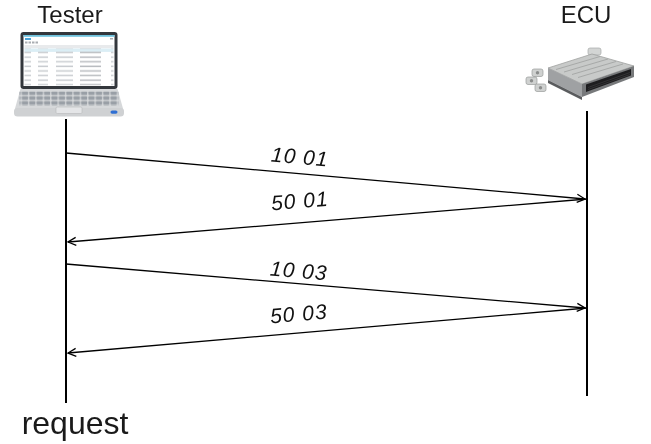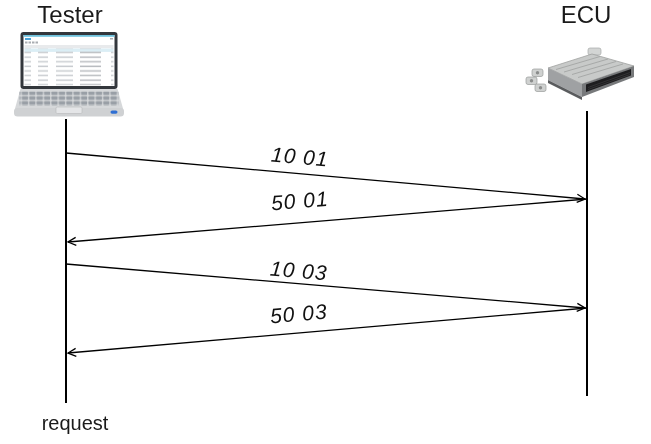--- a/index.html
+++ b/index.html
@@ -37,21 +37,21 @@
     transform-origin: center center;
   }
   .msg-1 { left: 271px; top: 146px; transform: rotate(5deg); }
   .msg-2 { left: 271px; top: 190px; transform: rotate(-4.8deg); }
   .msg-3 { left: 270px; top: 260px; transform: rotate(4.9deg); }
   .msg-4 { left: 270px; top: 303px; transform: rotate(-4.9deg); }
 
   .footer-label {
     position: absolute; top: 409px;
     transform: translateX(-50%);
-    font-size: 20px; line-height: 28px;
+    font-size: 32px; line-height: 28px;
     white-space: nowrap;
     color: #1a1a1a;
   }
   .footer-request  { left: 75px; }
   .footer-response { left: 593px; }
 </style>
 </head>
 <body>
 
 <div class="canvas">

